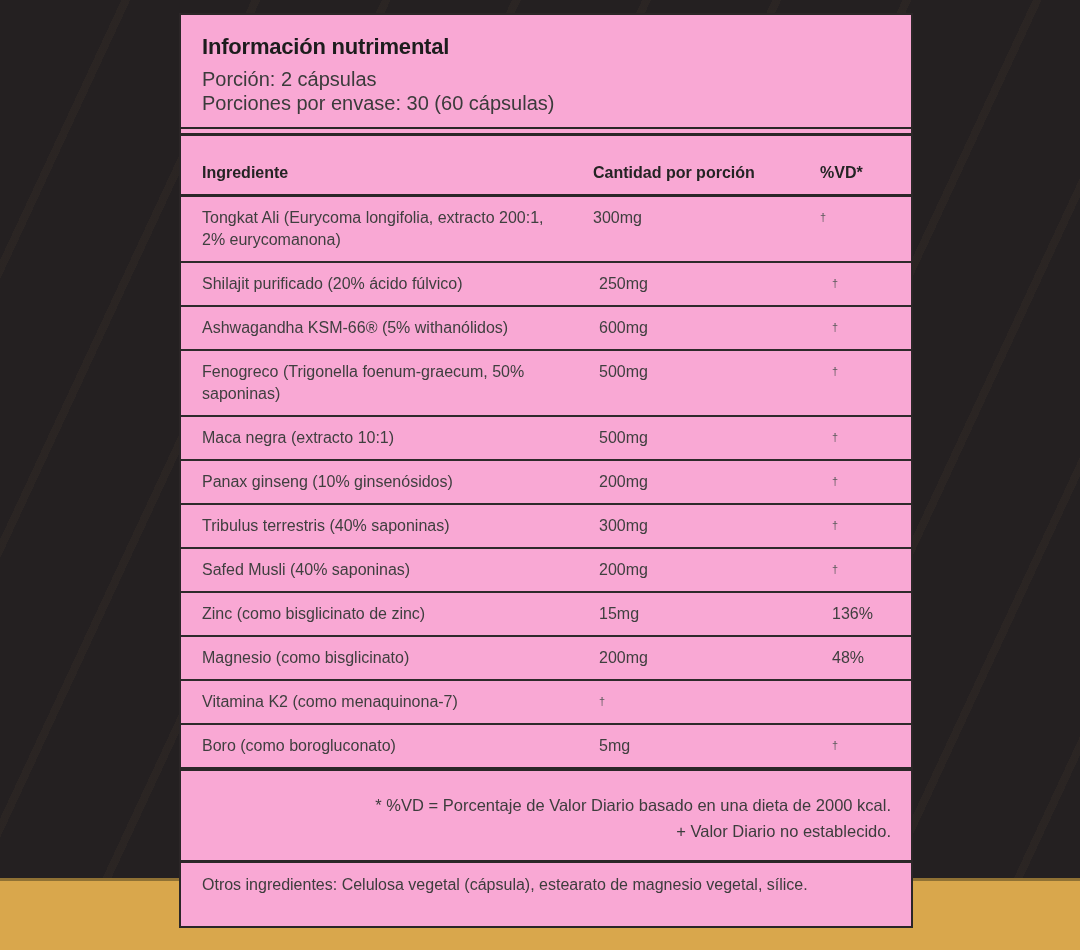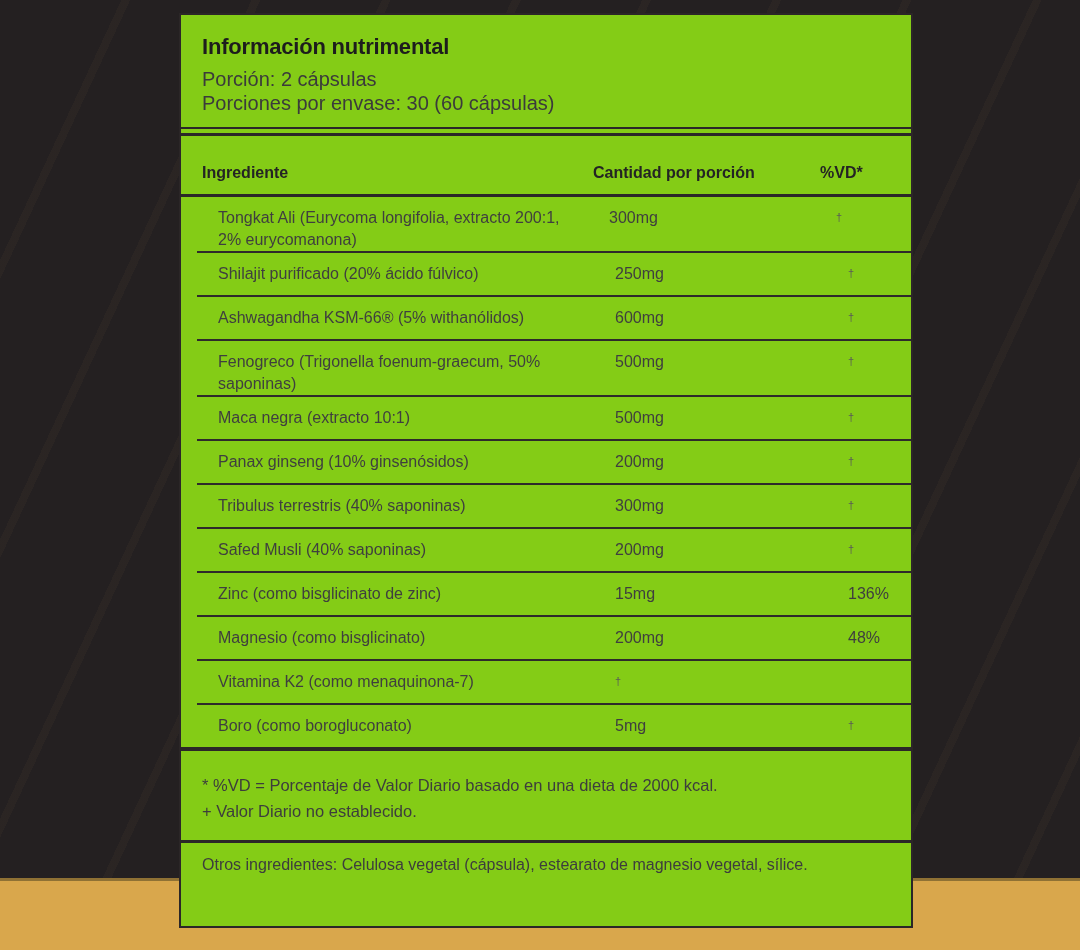--- a/index.html
+++ b/index.html
@@ -17,21 +17,21 @@
     position: absolute;
     left: 0; right: 0; bottom: 0;
     height: 72px;
     background: #d9a74c;
     border-top: 3px solid #8f7134;
   }
   .label-panel {
     position: absolute;
     left: 179px; top: 13px;
     width: 734px; height: 915px;
-    background: #84cc16;
+    background: #f9a8d4;
     border: 2px solid #2b2627;
     display: flex;
     flex-direction: column;
     color: #404040;
   }
   .label-head { padding: 19px 20px 12px 21px; }
   .label-title {
     font-size: 22px;
     font-weight: 700;
     color: #1d1d1d;
@@ -54,41 +54,41 @@
   }
   .col-header {
     padding-top: 28px; padding-bottom: 12px;
     font-weight: 700;
     font-size: 16px;
     color: #242424;
   }
   .rows { flex: none; }
   .ing-row {
     min-height: 44px;
-    padding-top: 10px; 
+    padding-top: 10px; padding-bottom: 10px;
     font-size: 16px;
     line-height: 22px;
     color: #3f3f3f;
-    margin-left: 16px;
   }
   .ing-row + .ing-row { border-top: 2px solid #2e2a2b; gap: 6px; }
   .cell-name { padding-right: 34px; }
   .cell-amount { }
   .cell-dv { }
   .cell-dv.is-dagger {
     font-size: 11px;
     color: #5a5a5a;
     position: relative;
     top: -1px;
   }
   .notes {
     padding: 21px 20px 16px 21px;
     font-size: 16.5px;
     line-height: 26px;
     color: #3d3d3d;
+    text-align: right;
   }
   .other-ing {
     padding: 13px 20px 12px 21px;
     font-size: 16px;
     color: #3d3d3d;
     flex: 1;
   }
 </style>
 </head>
 <body>

